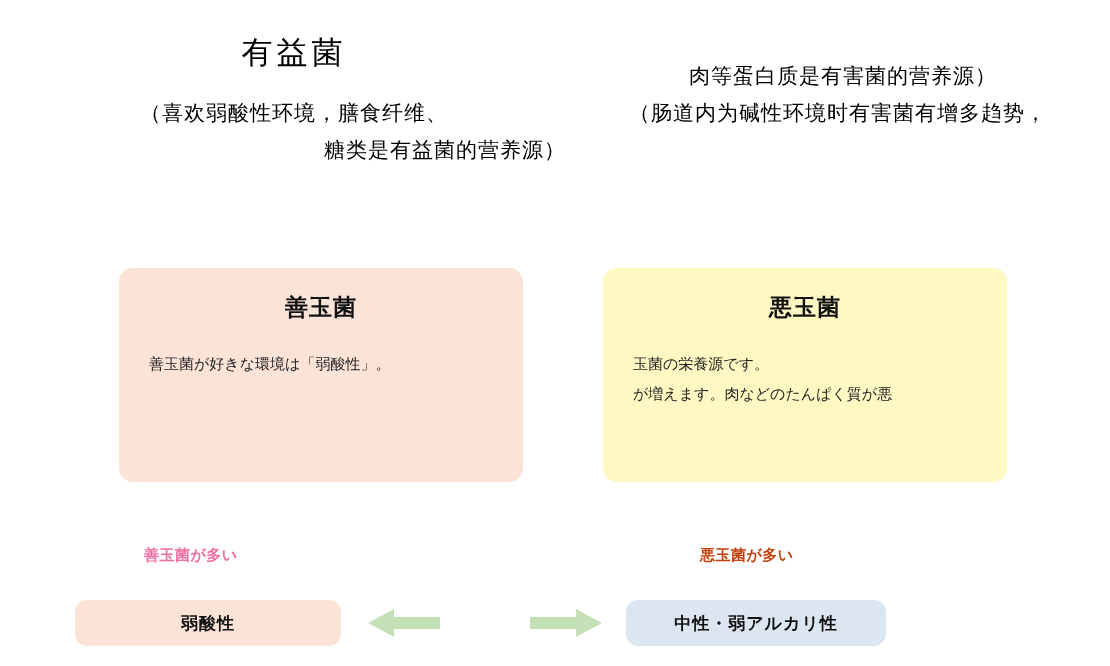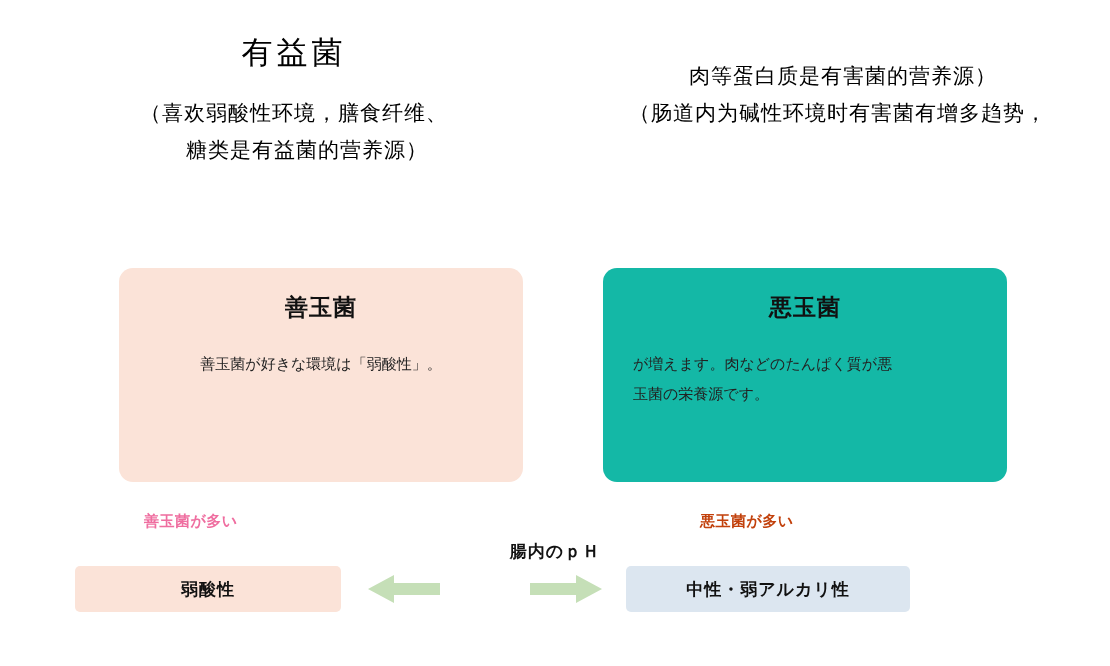--- a/index.html
+++ b/index.html
@@ -42,21 +42,21 @@
     margin-top: 24px;
     font-size: 21px;
     line-height: 1.75;
     color: #000000;
     letter-spacing: 1px;
   }
   .ann-body .line {
     display: block;
     white-space: nowrap;
   }
-  .ann-col.left .ann-body .line.l2 { padding-left: 26px; }
+  .ann-col.left .ann-body .line.l2 { padding-left: 26px; text-align: right; }
   .ann-col.right .ann-body .line.l2 { padding-left: 10px; }
 
   
   .cards {
     position: absolute;
     top: 268px;
     left: 0;
     width: 1110px;
     display: flex;
     justify-content: center;
@@ -64,42 +64,42 @@
   }
   .card {
     width: 404px;
     height: 214px;
     border-radius: 14px;
     box-sizing: border-box;
     padding: 24px 30px 0 30px;
     font-family: "DejaVu Sans", sans-serif;
   }
   .card.good { background: #fbe3d8; margin-left: 16px; }
-  .card.bad  { background: #14b8a6; margin-left: 44px; }
+  .card.bad  { background: #fef9c3; margin-left: 44px; }
 
   .card-title {
     text-align: center;
     font-size: 23px;
     font-weight: 700;
     color: #111111;
     letter-spacing: 1px;
   }
   .card-text {
     margin-top: 26px;
     font-size: 15px;
     line-height: 2.0;
     color: #222222;
   }
-  .card.good .card-text { text-align: center; }
+  .card.good .card-text { text-align: left; }
   .card-text .tline { display: block; }
 
   
   .ph-row {
     position: absolute;
-    top: 504px;
+    top: 538px;
     left: 0;
     width: 1110px;
     height: 120px;
   }
   .ph-label-good, .ph-label-bad {
     position: absolute;
     font-family: "DejaVu Sans", sans-serif;
     font-size: 15px;
     font-weight: 700;
     letter-spacing: 0.5px;
@@ -123,38 +123,38 @@
     font-family: "DejaVu Sans", sans-serif;
     font-size: 17px;
     font-weight: 700;
     color: #111111;
     letter-spacing: 1px;
   }
   .ph-box {
     position: absolute;
     top: 62px;
     height: 46px;
-    border-radius: 5px;
+    border-radius: 12px;
     display: flex;
     align-items: center;
     justify-content: center;
     font-family: "DejaVu Sans", sans-serif;
     font-size: 17px;
     font-weight: 700;
     color: #111111;
     letter-spacing: 1px;
   }
   .ph-box.left-box {
     left: 75px;
     width: 266px;
     background: #fbe3d8;
   }
   .ph-box.right-box {
     left: 626px;
-    width: 284px;
+    width: 260px;
     background: #dce6f0;
   }
   .arrow {
     position: absolute;
     top: 70px;
   }
   .arrow.left-arrow { left: 368px; }
   .arrow.right-arrow { left: 530px; }
 </style>
 </head>
@@ -184,33 +184,32 @@
   <div class="card good">
     <div class="card-title">善玉菌</div>
     <div class="card-text">
       <span class="tline">善玉菌が好きな環境は「弱酸性」。</span>
     </div>
   </div>
 
   <div class="card bad">
     <div class="card-title">悪玉菌</div>
     <div class="card-text">
+      <span class="tline">玉菌の栄養源です。</span>
       <span class="tline">が増えます。肉などのたんぱく質が悪</span>
-      <span class="tline">玉菌の栄養源です。</span>
     </div>
   </div>
 
 </div>
 
 <div class="ph-row">
 
   <div class="ph-label-good">善玉菌が多い</div>
   <div class="ph-label-bad">悪玉菌が多い</div>
 
-  <div class="ph-center-label">腸内のｐＨ</div>
 
   <div class="ph-box left-box">弱酸性</div>
   <div class="ph-box right-box">中性・弱アルカリ性</div>
 
   <span class="arrow left-arrow">
     <svg width="72" height="30" viewBox="0 0 72 30" xmlns="http://www.w3.org/2000/svg">
       <polygon points="0,15 26,1 26,9 72,9 72,21 26,21 26,29" fill="#c5dfb7"></polygon>
     </svg>
   </span>
 

